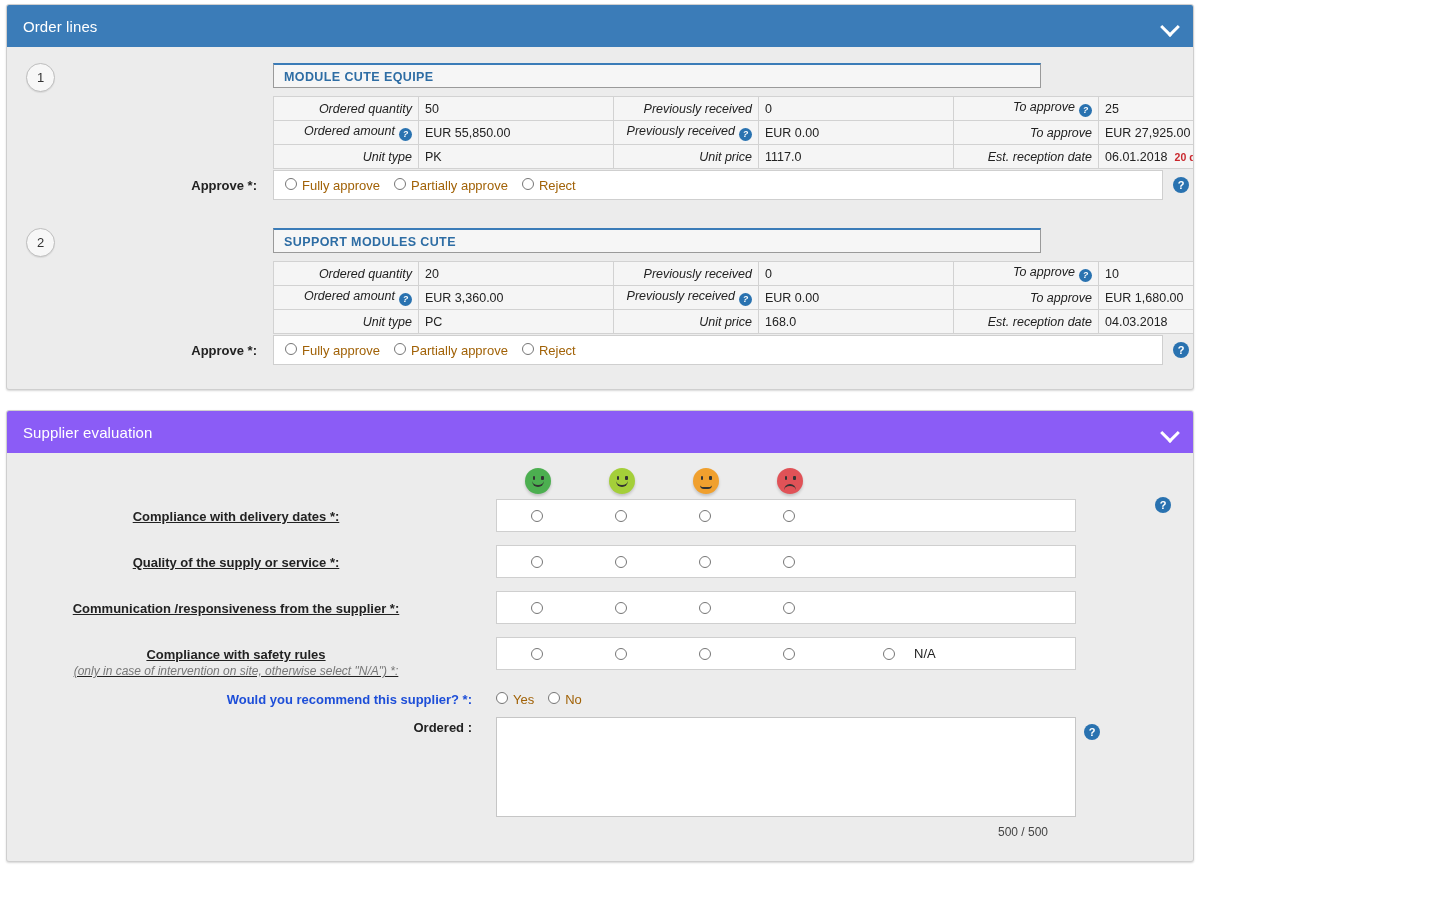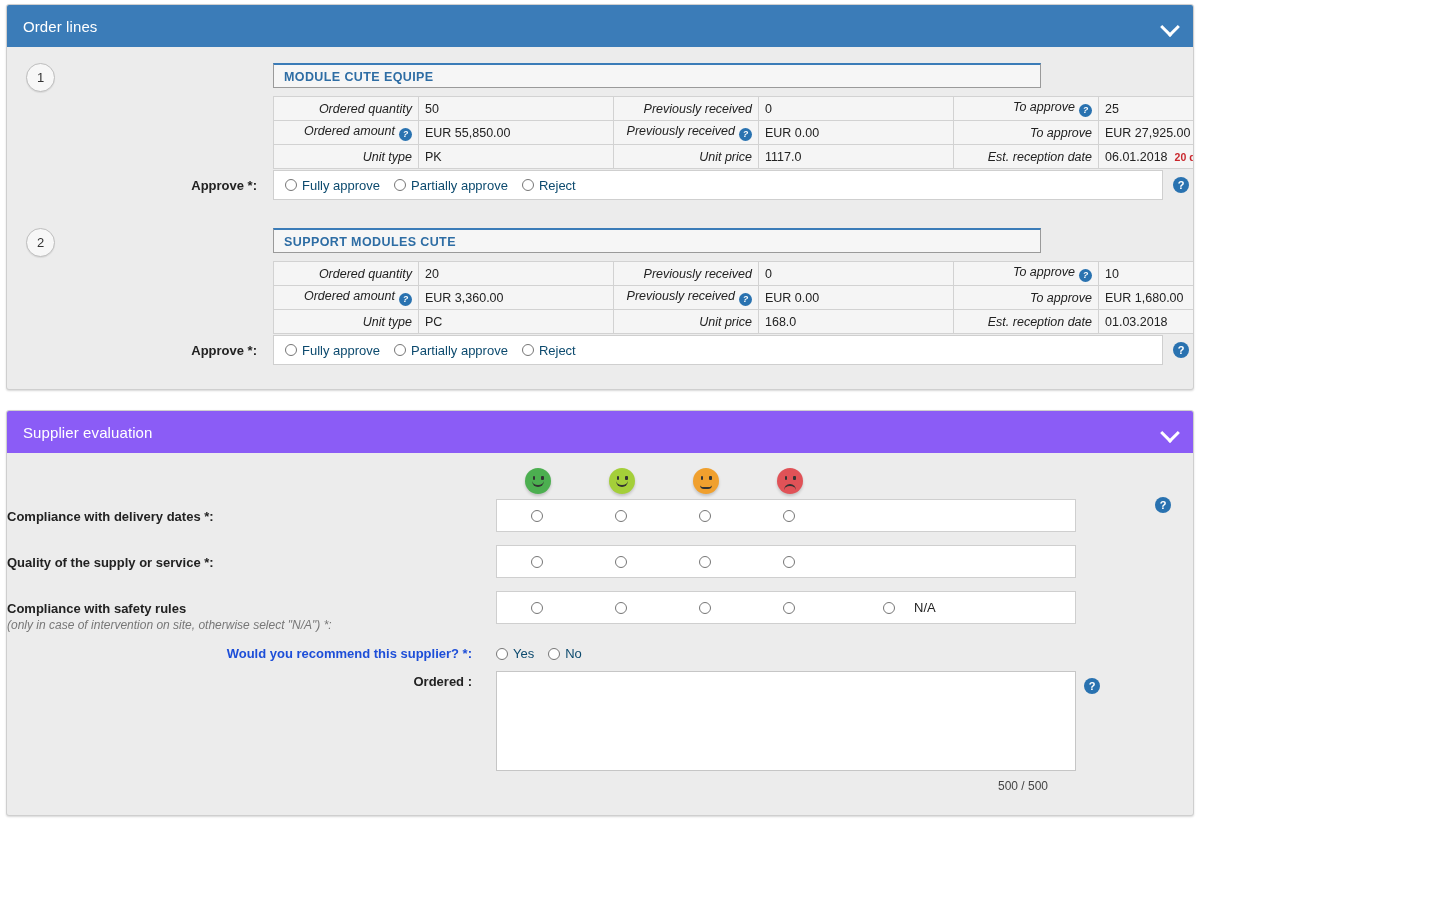--- a/index.html
+++ b/index.html
@@ -150,23 +150,22 @@
     border: 1px solid #cfcfcf;
     height: 30px;
     display: flex;
     align-items: center;
     padding-left: 11px;
     flex: 1;
     margin-right: 10px;
   }
   .radio-opt {
     display: inline-flex;
-    align-items: center;
     font-size: 13px;
-    color: #0c4a6e;
+    color: #a16207;
     margin-right: 14px;
     cursor: pointer;
     white-space: nowrap;
   }
   .radio {
     width: 12px; height: 12px;
     border: 1px solid #767676;
     border-radius: 50%;
     background: #fff;
     display: inline-block;
@@ -212,27 +211,28 @@
   }
   .smiley.sad .mouth {
     top: 16px; height: 6px;
     border-top: 2.2px solid #333;
     border-radius: 9px 9px 0 0;
   }
 
   .eval-row { display: flex; align-items: flex-start; margin-bottom: 13px; }
   .eval-label {
     width: 489px;
-    text-align: left;
+    text-align: center;
     padding-right: 31px;
     font-size: 13px;
     font-weight: bold;
     color: #222;
     padding-top: 10px;
     line-height: 16px;
+    text-decoration: underline;
   }
   .eval-label .sub {
     display: block;
     font-weight: normal;
     font-style: italic;
     color: #777;
     font-size: 12px;
   }
   .eval-field {
     width: 580px;
@@ -381,21 +381,21 @@
                 <td class="val col-val">EUR 0.00</td>
                 <td class="lbl col-lbl"><span>To approve</span></td>
                 <td class="val col-val">EUR 1,680.00</td>
               </tr>
               <tr>
                 <td class="lbl col-lbl"><span>Unit type</span></td>
                 <td class="val col-val">PC</td>
                 <td class="lbl col-lbl"><span>Unit price</span></td>
                 <td class="val col-val">168.0</td>
                 <td class="lbl col-lbl"><span>Est. reception date</span></td>
-                <td class="val col-val"><span>01.03.2018</span><span class="delay"></span></td>
+                <td class="val col-val"><span>04.03.2018</span><span class="delay"></span></td>
               </tr>
             </tbody>
           </table>
         </div>
 
         <div class="approve-row">
           <div class="approve-label">Approve *:</div>
           <div class="approve-box">
             <label class="radio-opt">
               <span class="radio"></span>
@@ -490,20 +490,37 @@
             </div>
           <div class="eval-opt">
               <span class="radio"></span>
             </div>
           <div class="eval-opt">
               <span class="radio"></span>
             </div>
         </div>
       </div>
 
+      <div class="eval-row">
+        <div class="eval-label">Communication /responsiveness from the supplier *:</div>
+        <div class="eval-field">
+          <div class="eval-opt">
+              <span class="radio"></span>
+            </div>
+          <div class="eval-opt">
+              <span class="radio"></span>
+            </div>
+          <div class="eval-opt">
+              <span class="radio"></span>
+            </div>
+          <div class="eval-opt">
+              <span class="radio"></span>
+            </div>
+        </div>
+      </div>
 
       <div class="eval-row">
         <div class="eval-label">
           <span>Compliance with safety rules</span>
           <span class="sub">(only in case of intervention on site, otherwise select "N/A") *:</span>
         </div>
         <div class="eval-field">
           <div class="eval-opt">
               <span class="radio"></span>
             </div>

